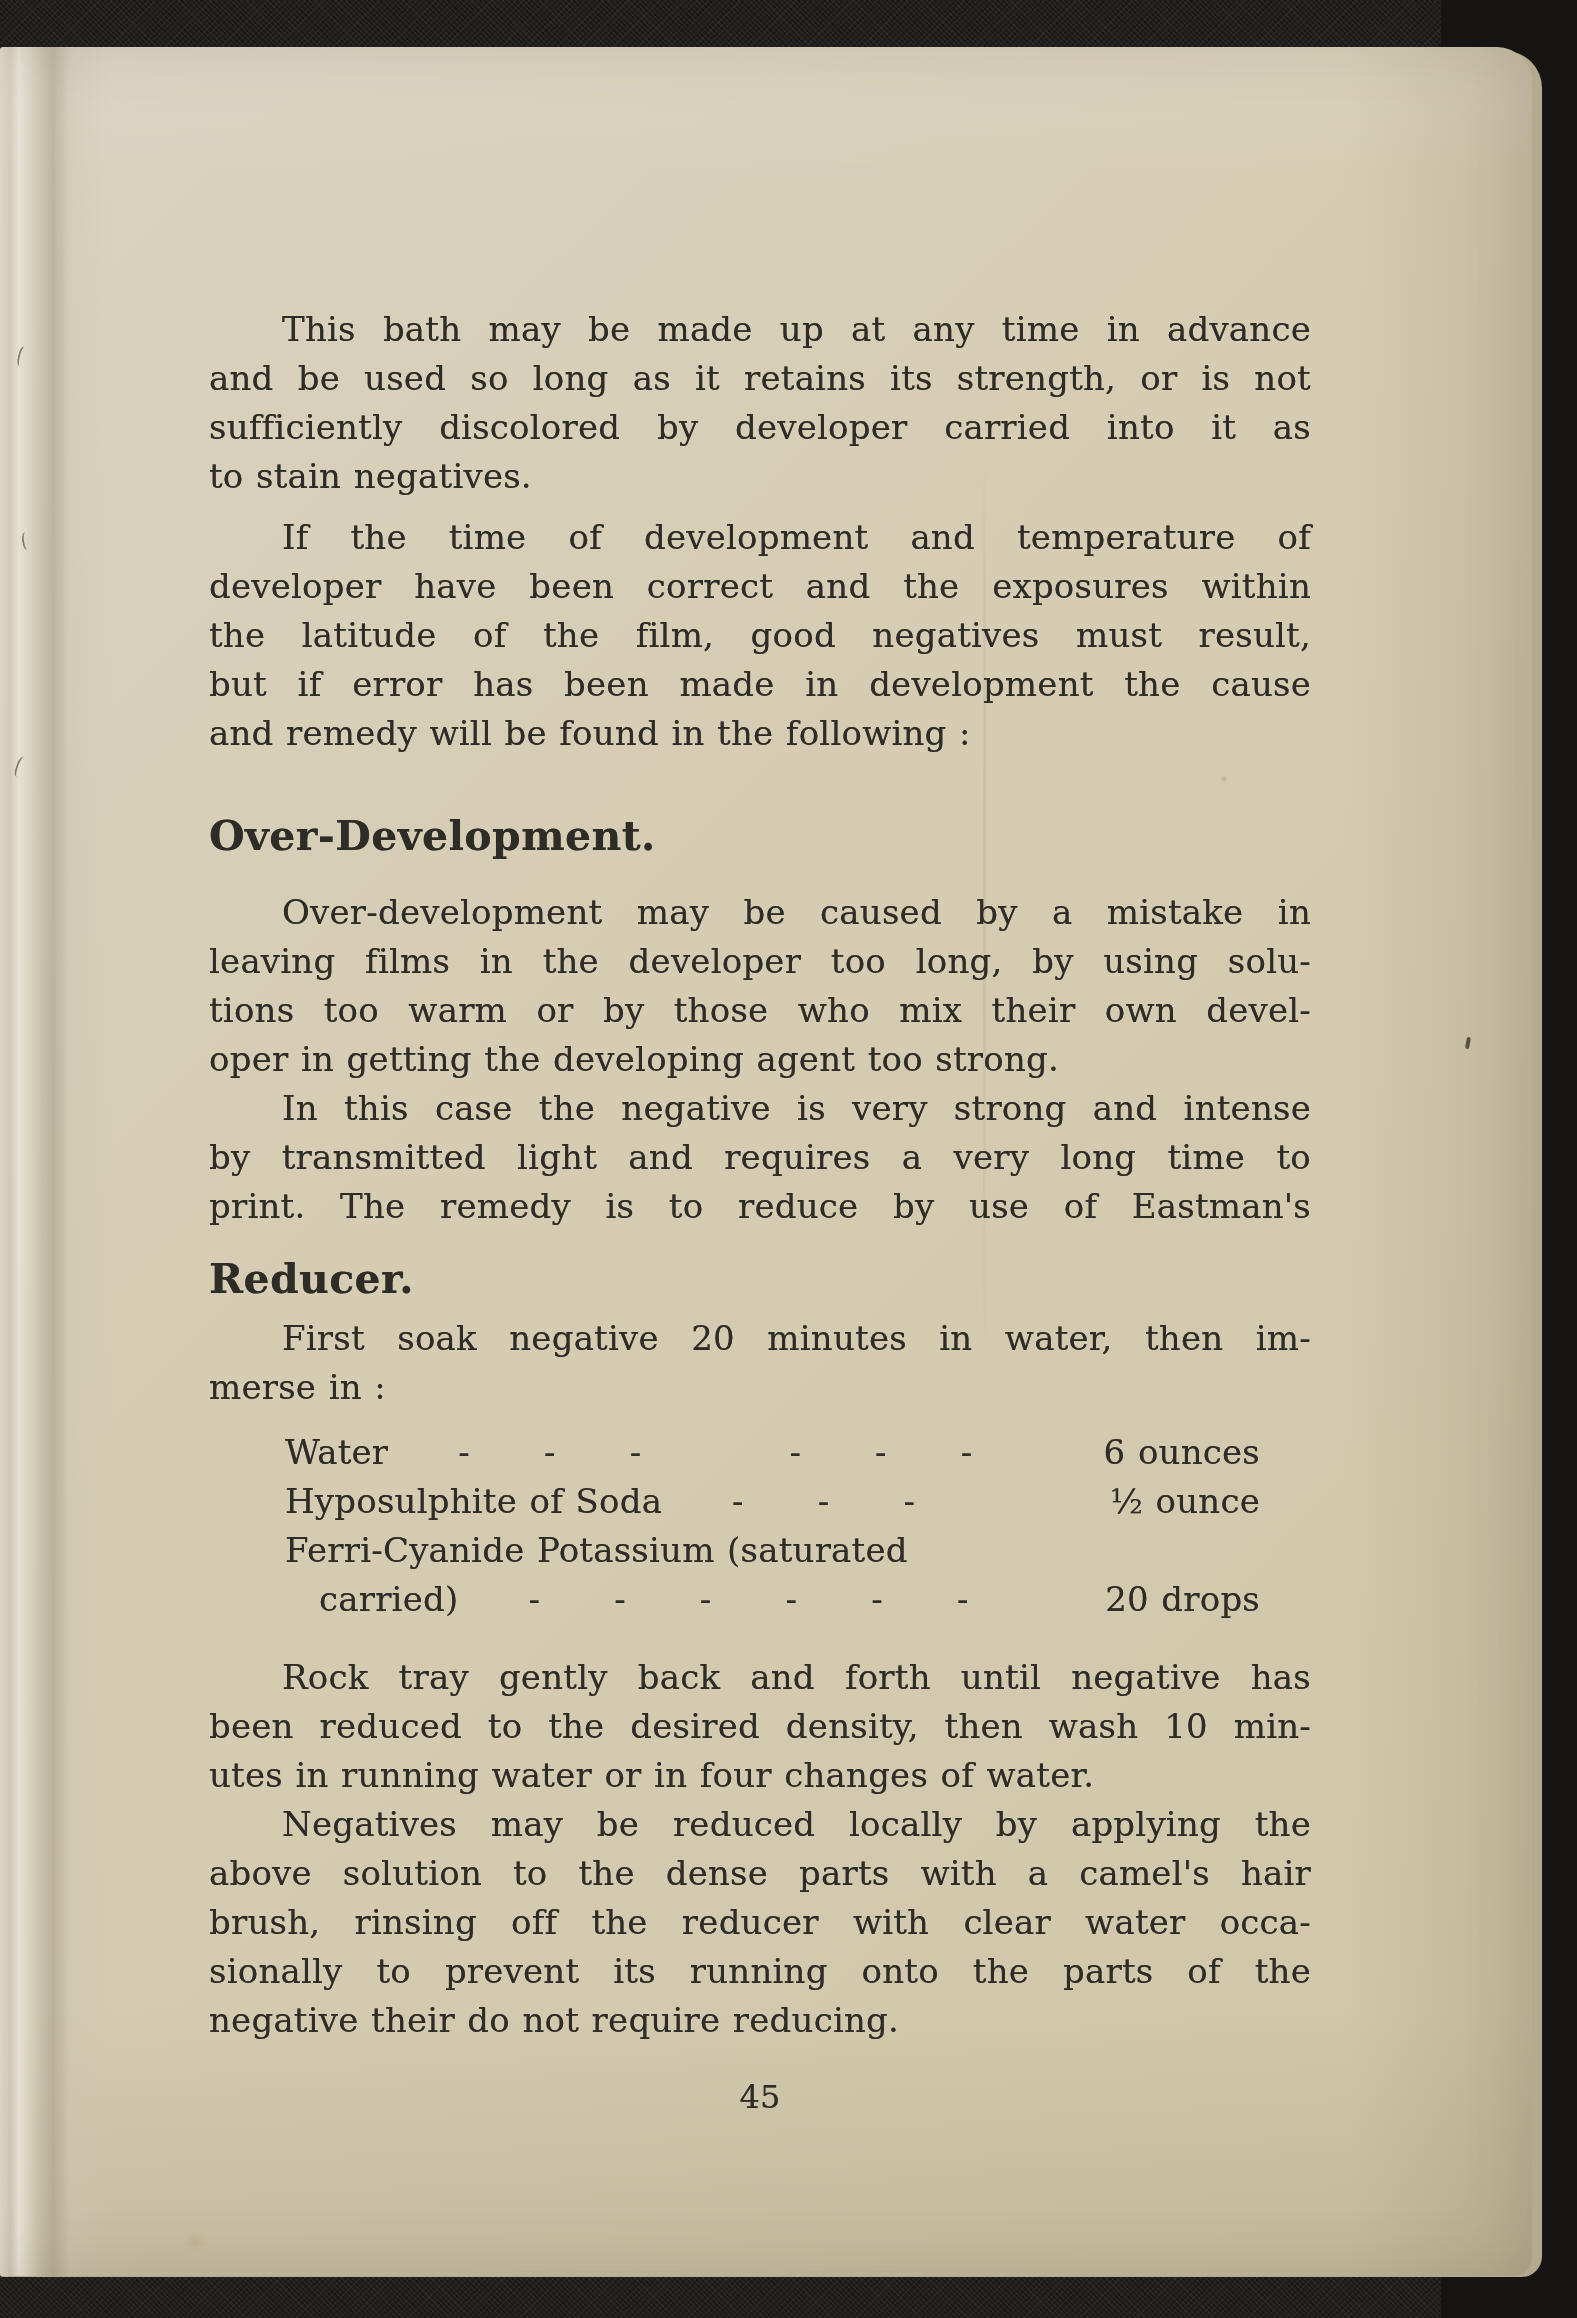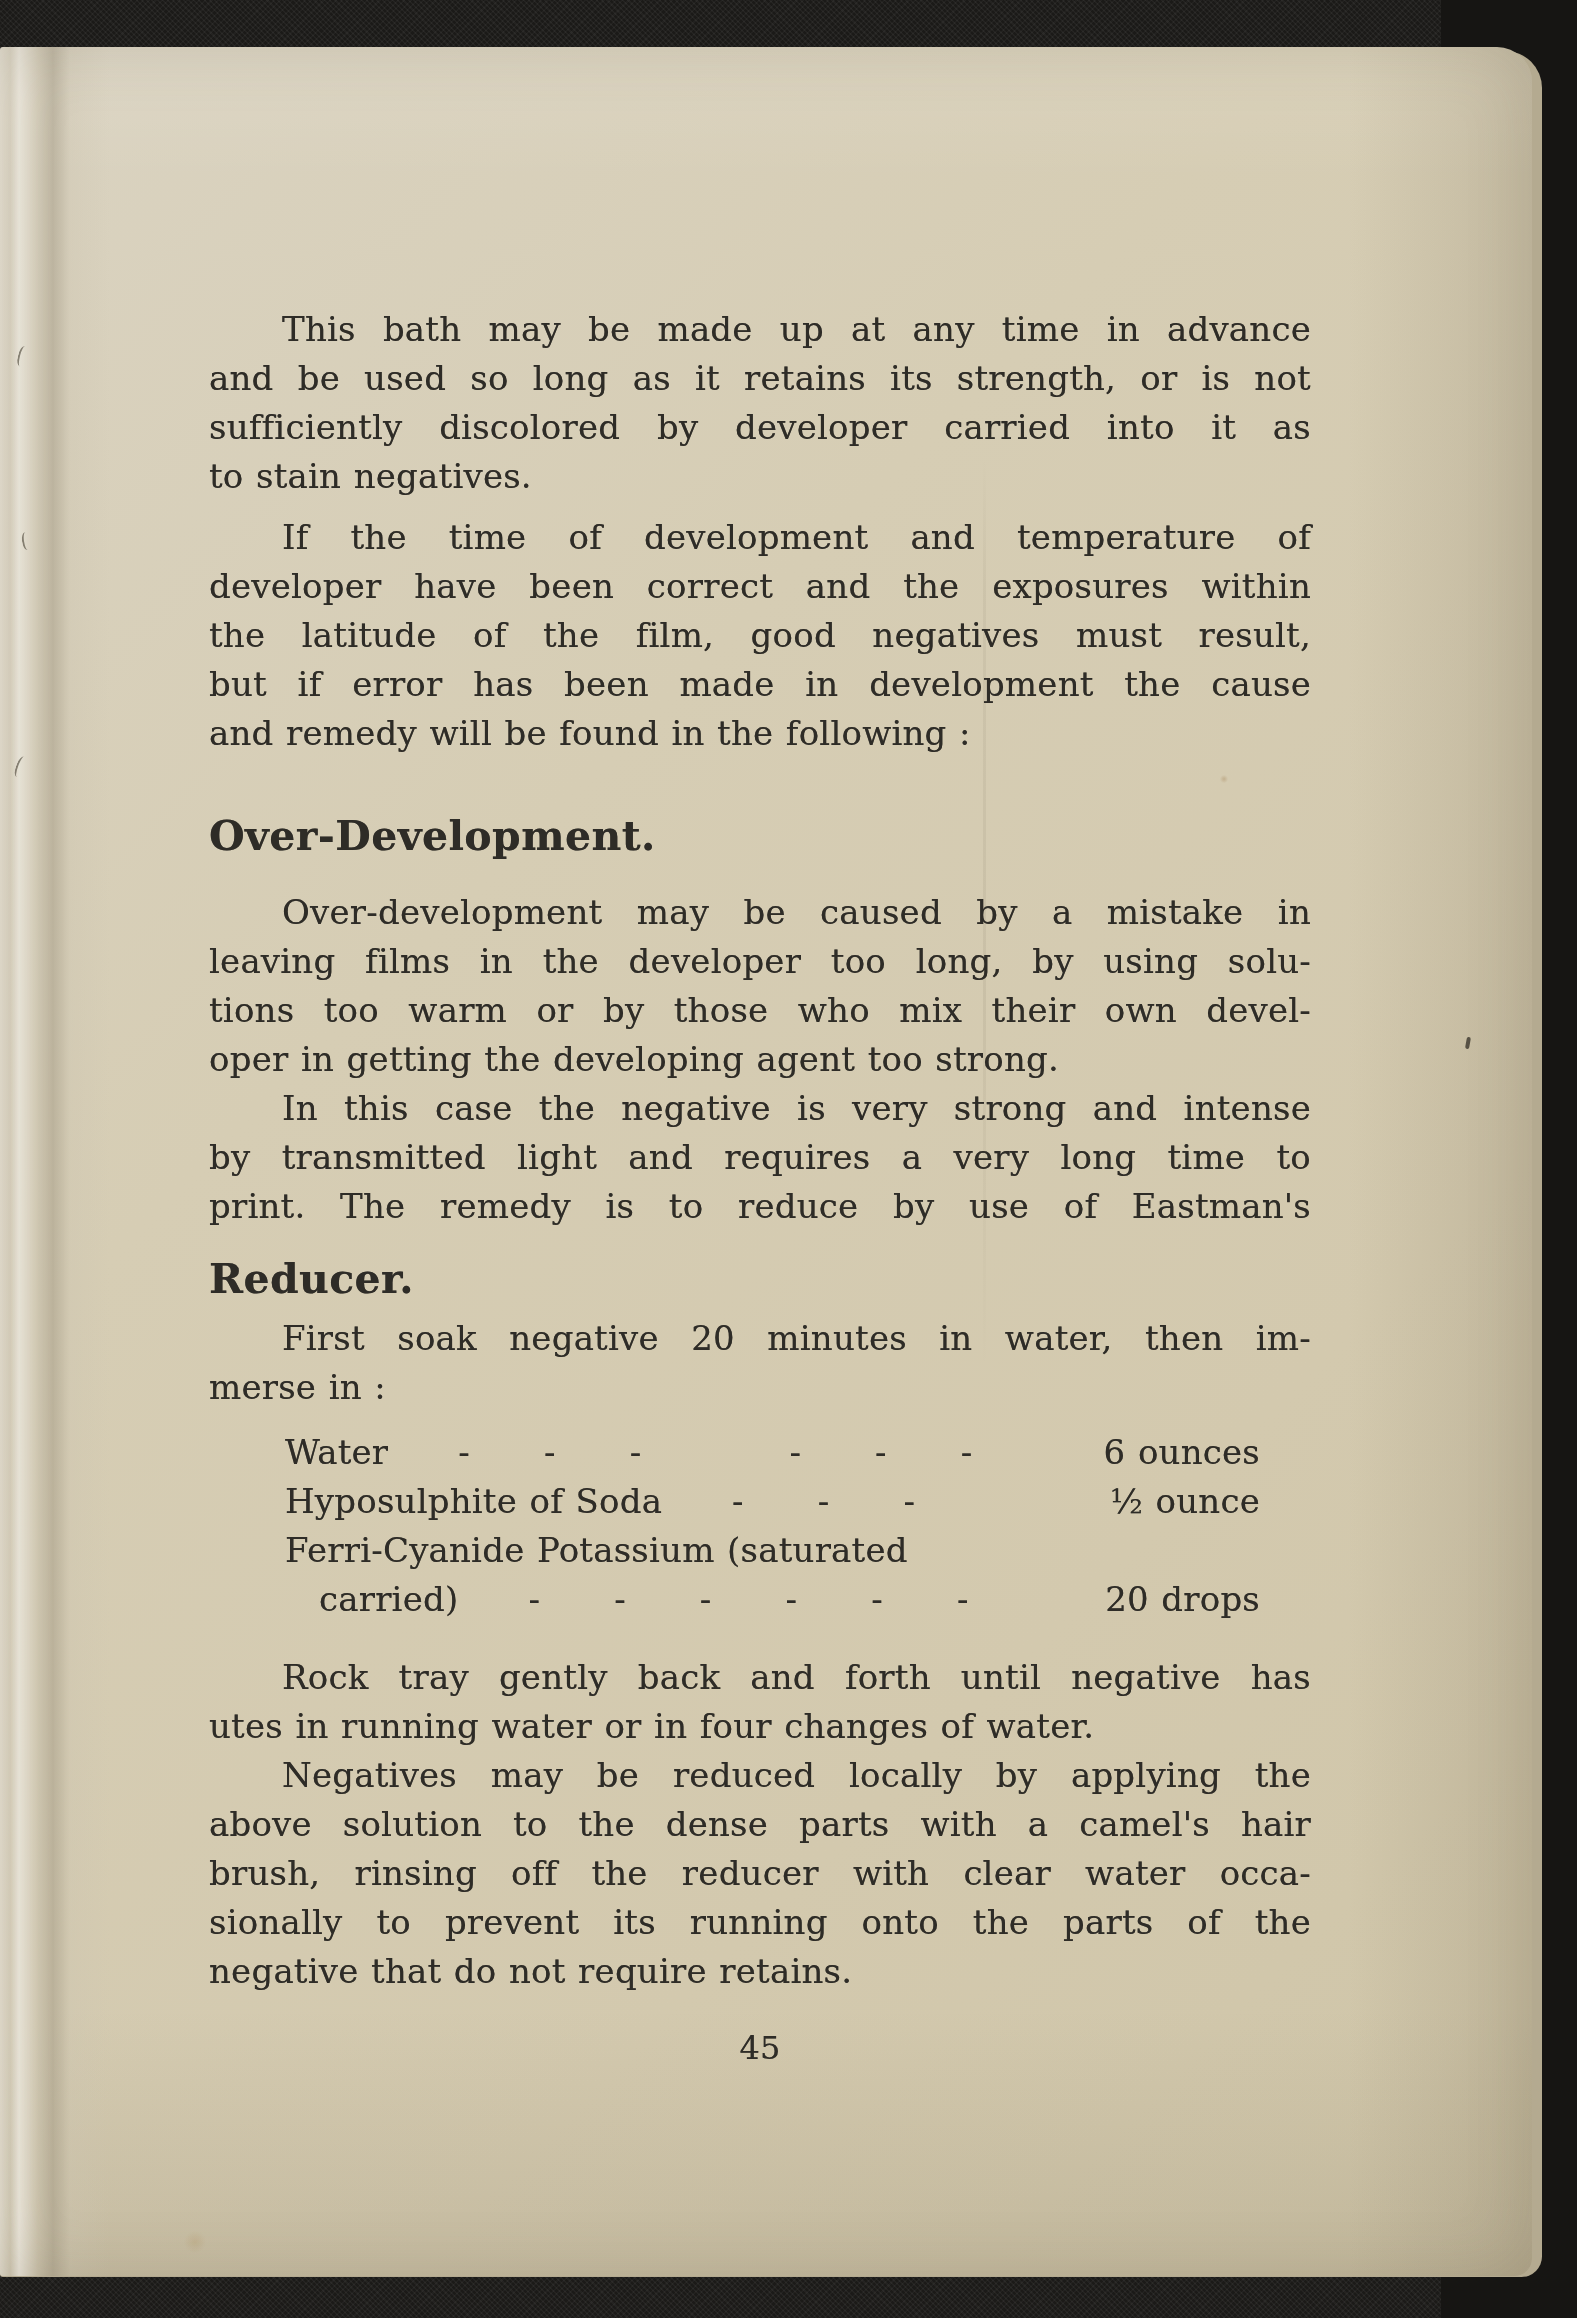--- a/index.html
+++ b/index.html
@@ -188,29 +188,30 @@
         </div>
         <div class="f-row f-indent">
           <span class="f-name">carried)</span>
           <span class="f-leader">- - - - - -</span>
           <span class="f-amount">20 drops</span>
         </div>
       </div>
 
       <div class="para m40">
         <div class="ln indent">Rock tray gently back and forth until negative has</div>
+        <div class="ln">been reduced to the desired density, then wash 10 min-</div>
         <div class="ln ln-last">utes in running water or in four changes of water.</div>
       </div>
 
       <div class="para">
         <div class="ln indent">Negatives may be reduced locally by applying the</div>
         <div class="ln">above solution to the dense parts with a camel's hair</div>
         <div class="ln">brush, rinsing off the reducer with clear water occa-</div>
         <div class="ln">sionally to prevent its running onto the parts of the</div>
-        <div class="ln ln-last">negative that do not require retains.</div>
+        <div class="ln ln-last">negative their do not require reducing.</div>
       </div>
 
       <div class="page-number">45</div>
 
     </div>
   </div>
 </div>
 
 
 </body></html>

